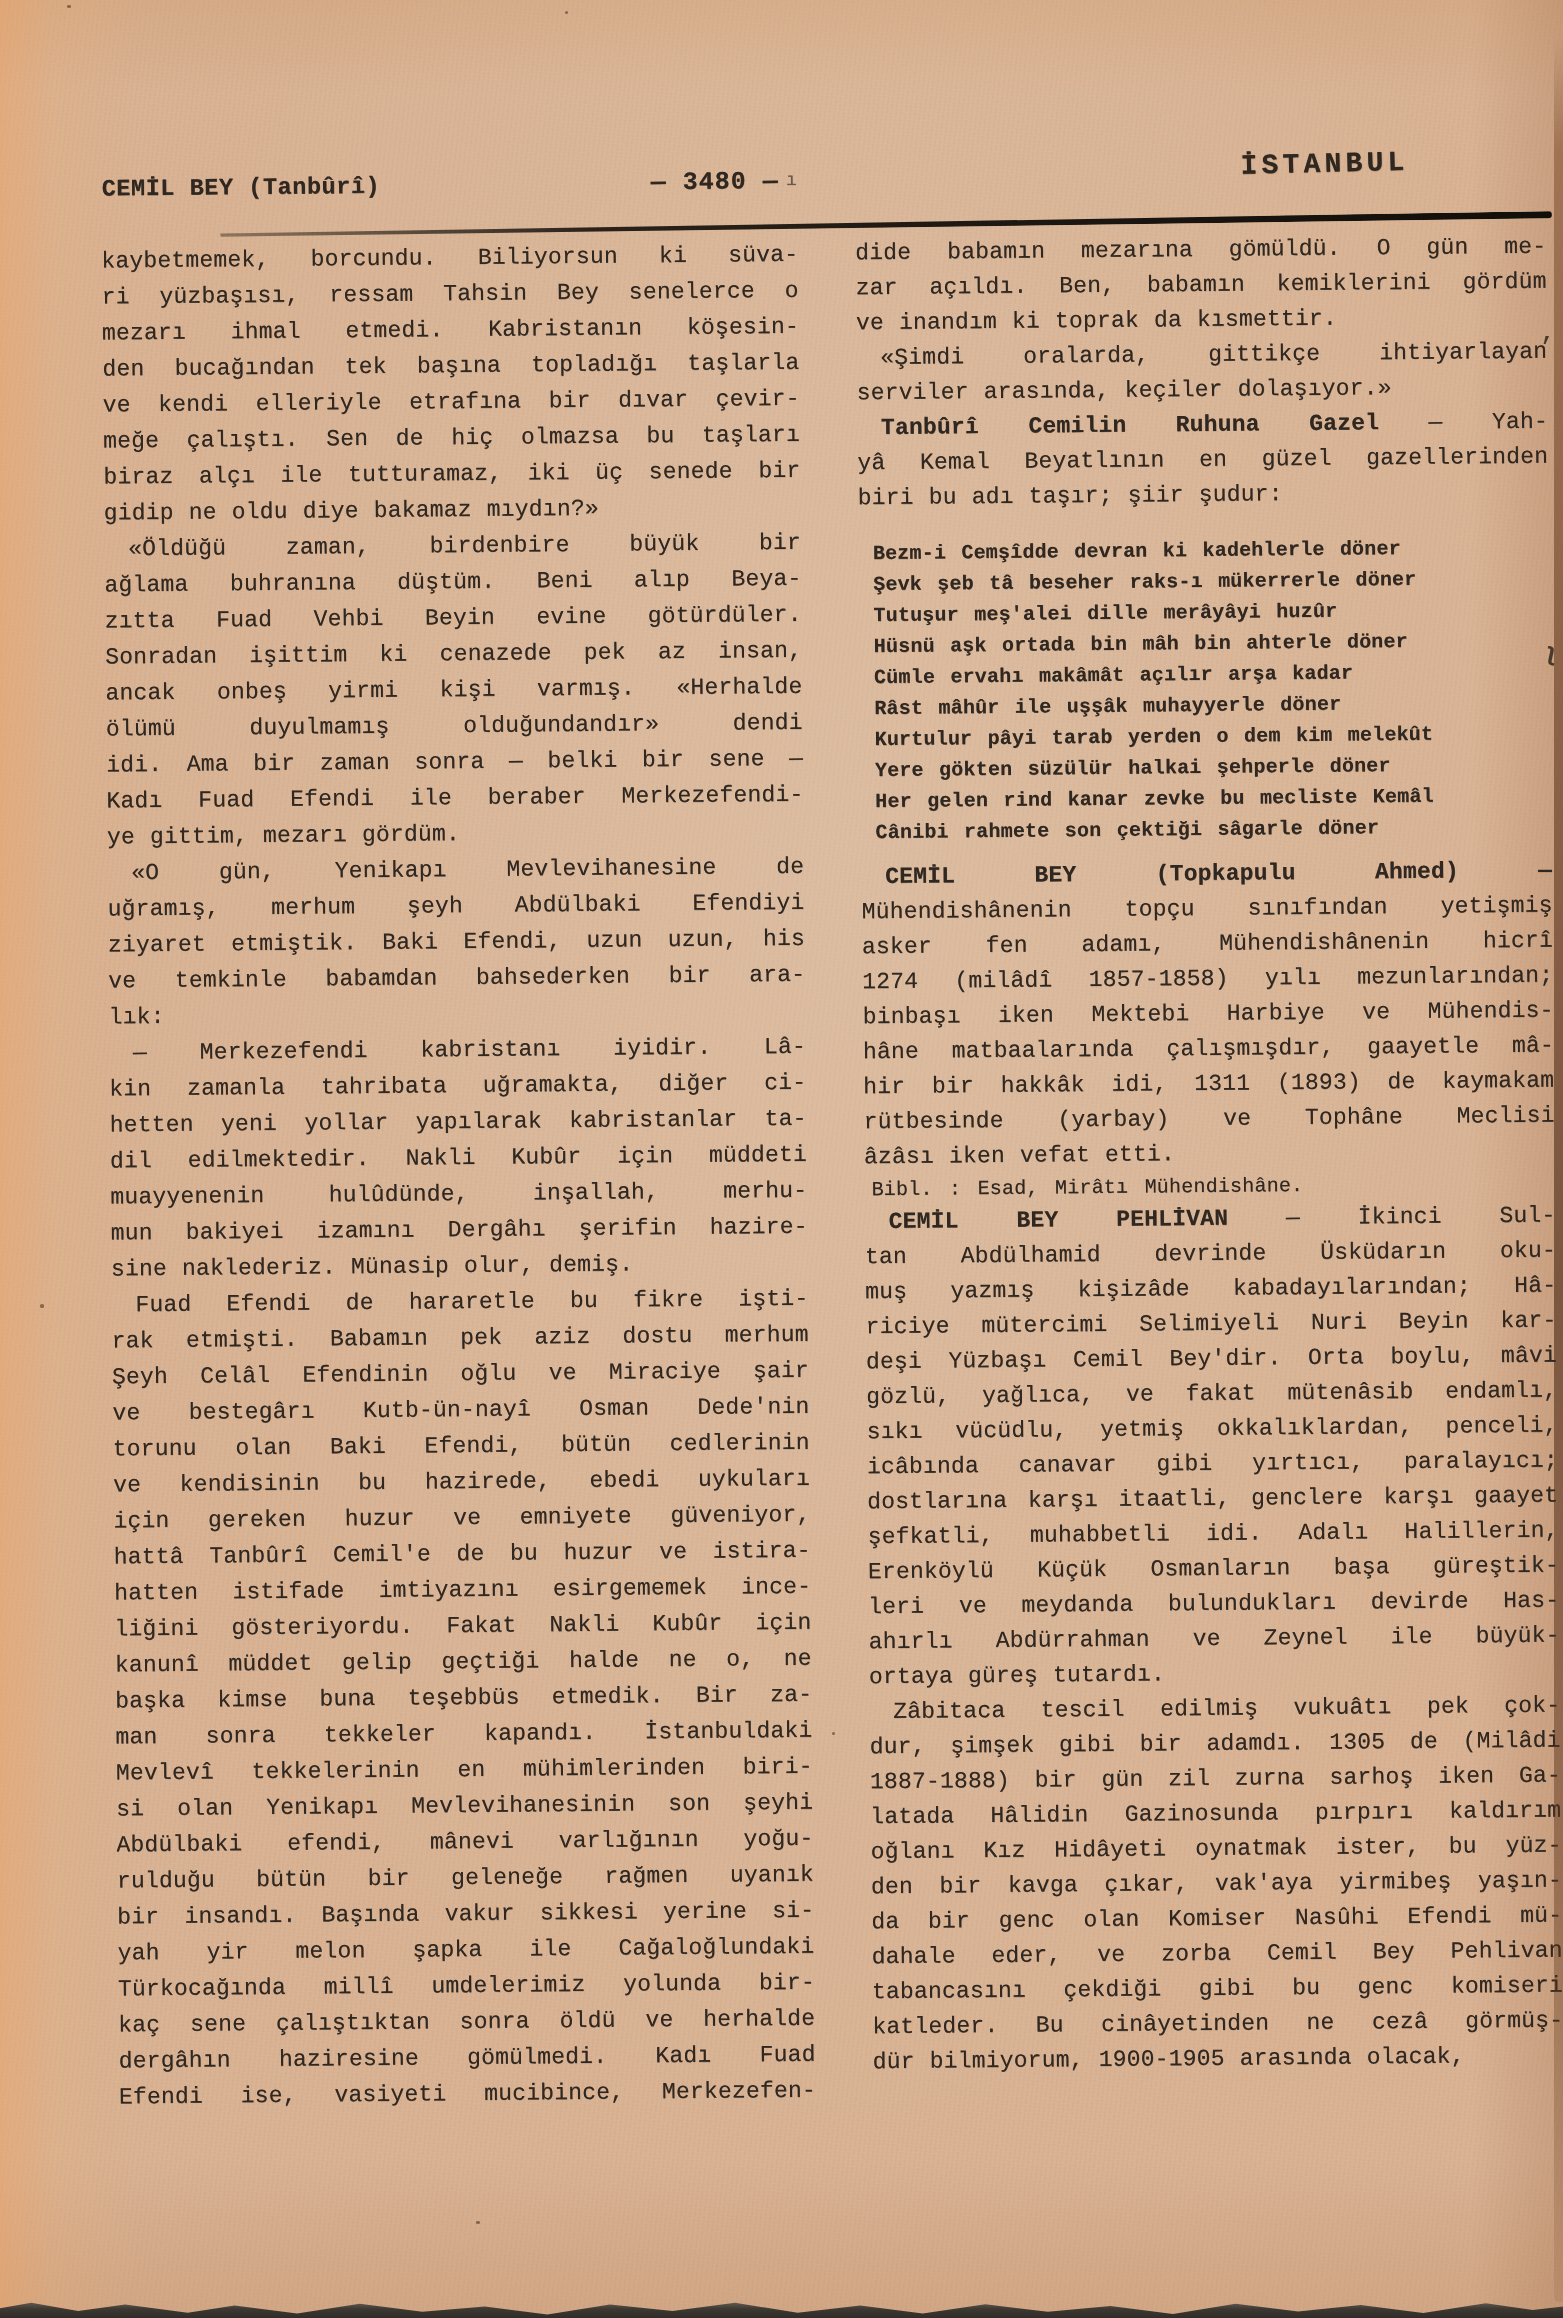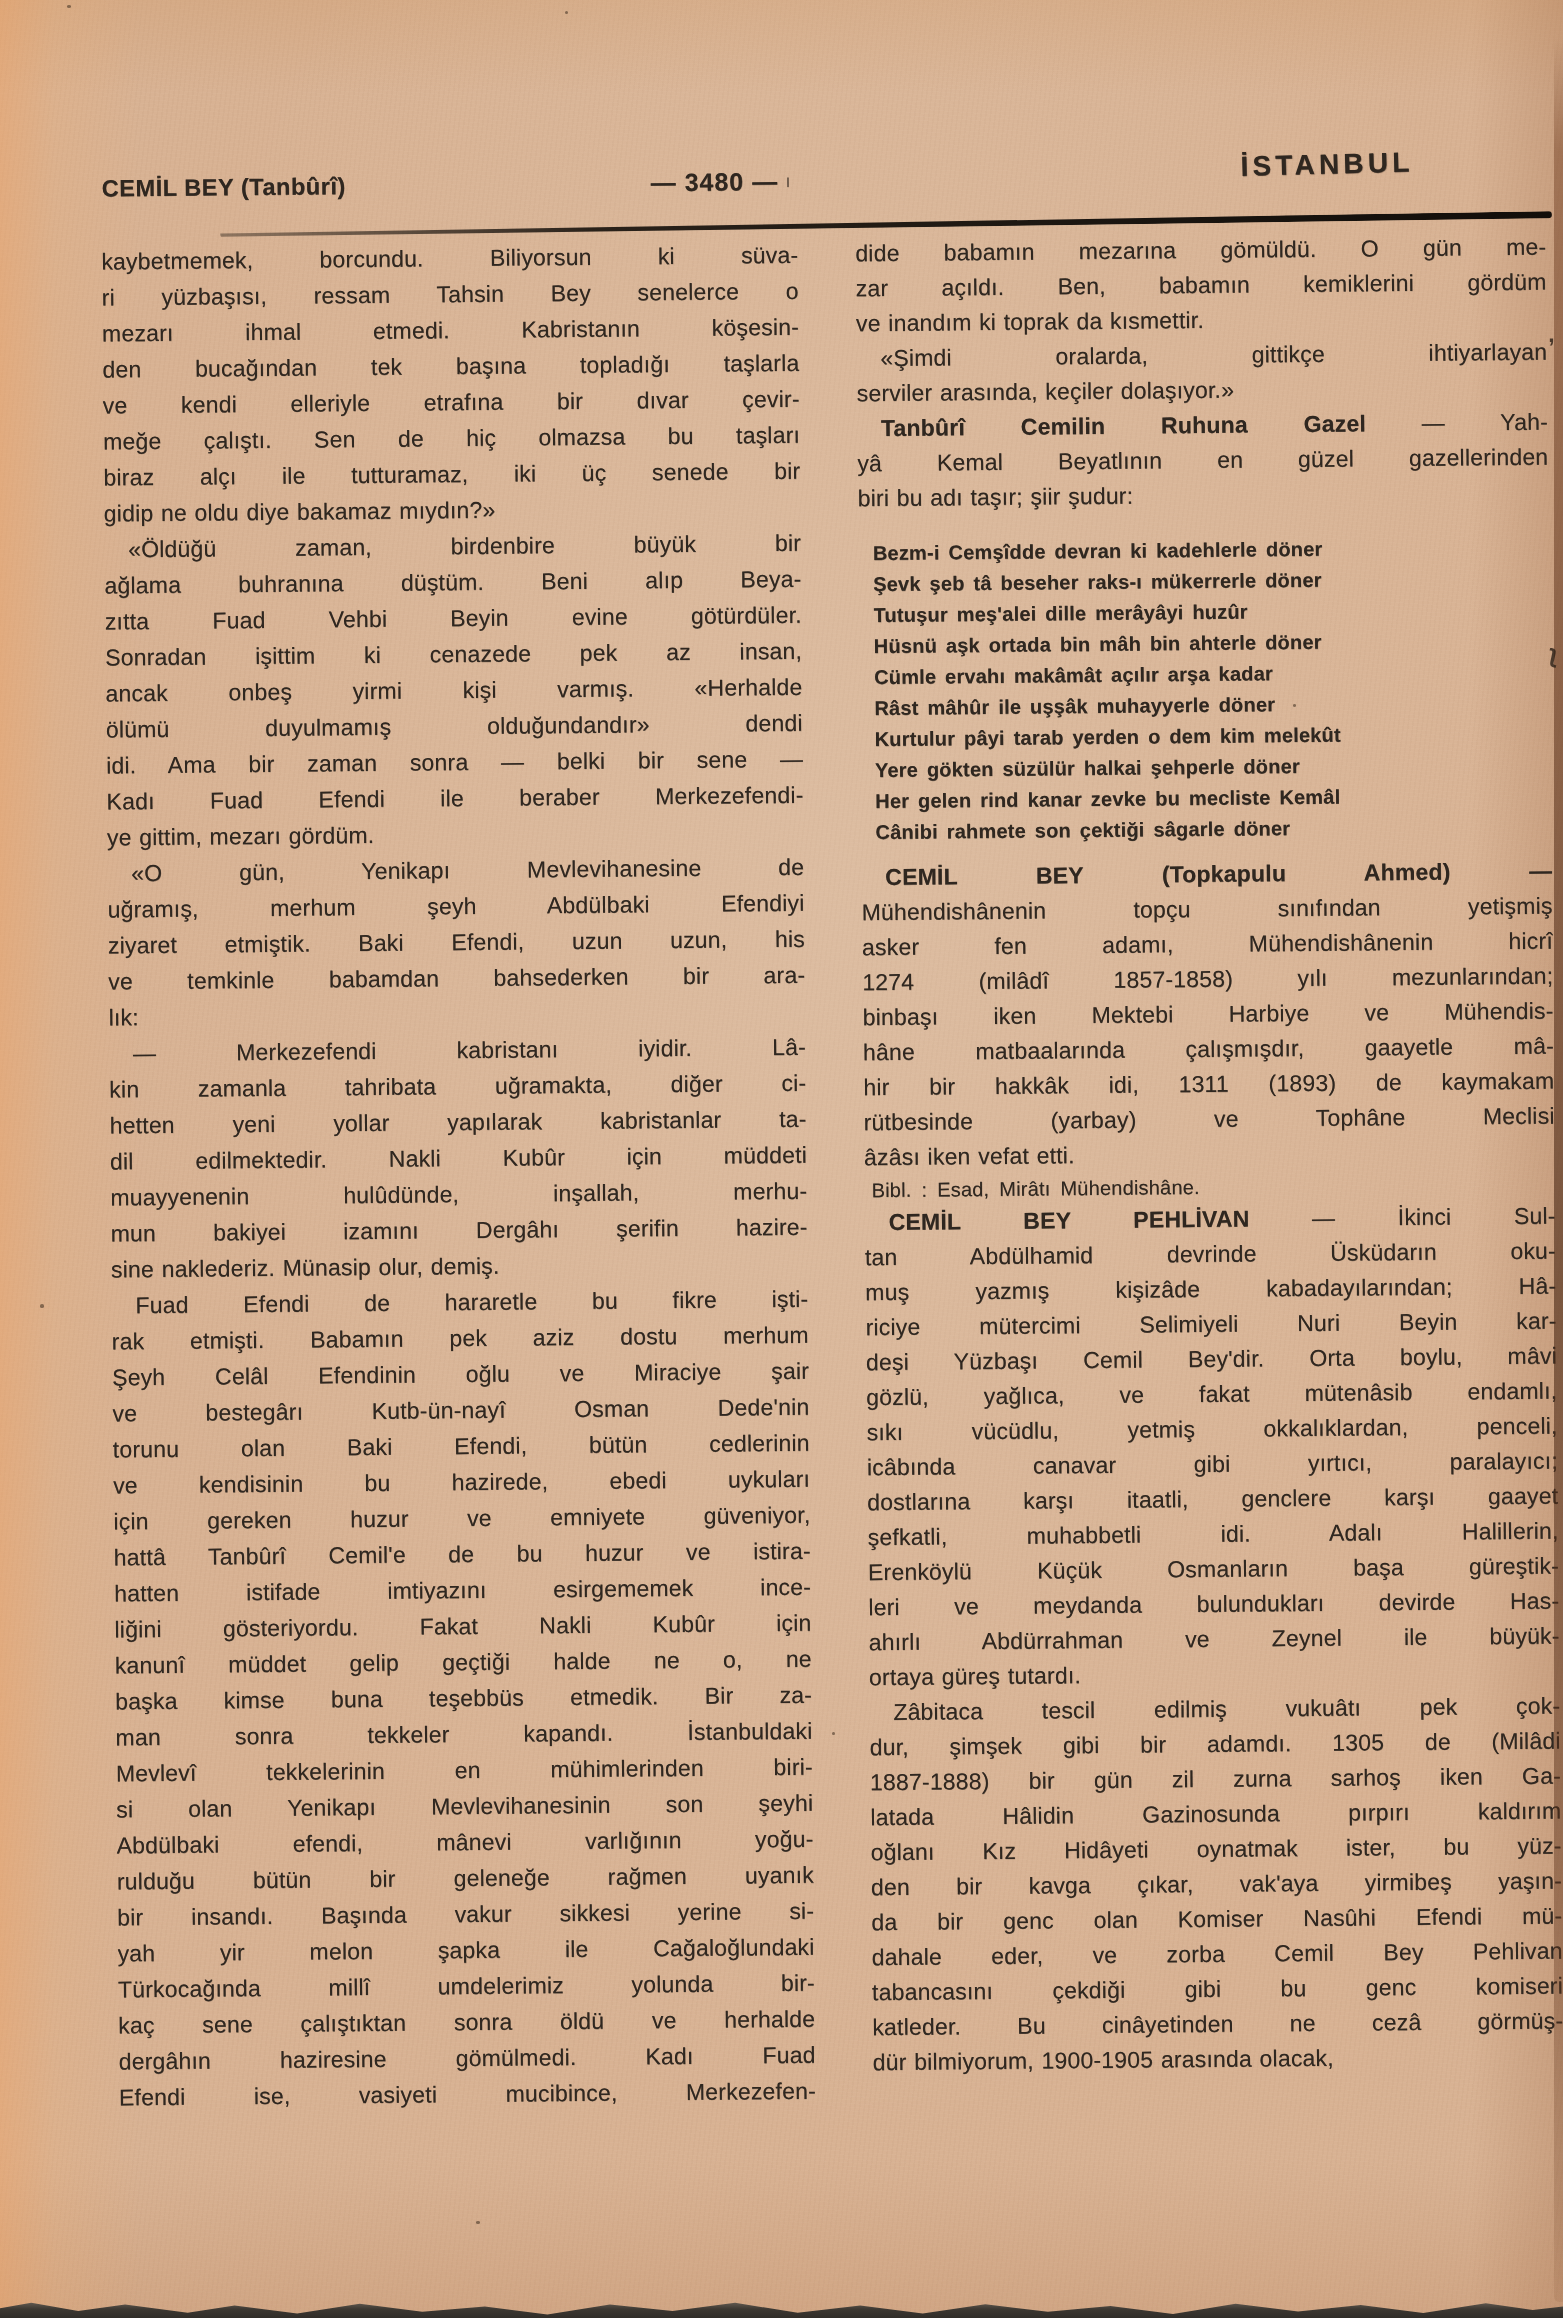--- a/index.html
+++ b/index.html
@@ -8,21 +8,21 @@
     width:1564px;height:2319px;
     overflow:hidden;
     background-color:var(--paper,#d8b293);
     background-image:
       radial-gradient(ellipse at 54% 38%, rgba(236,226,210,0.22), rgba(0,0,0,0) 62%),
       linear-gradient(90deg, rgba(240,160,95,0.40) 0%, rgba(238,172,112,0.18) 3.5%, rgba(0,0,0,0) 9%),
       linear-gradient(90deg, rgba(0,0,0,0) 94%, rgba(140,85,50,0.22) 100%),
       linear-gradient(180deg, rgba(205,150,100,0.28) 0%, rgba(0,0,0,0) 4%, rgba(0,0,0,0) 93%, rgba(190,135,95,0.30) 100%),
       repeating-linear-gradient(97deg, rgba(120,80,50,0.035) 0 1.6px, rgba(0,0,0,0) 1.6px 4.7px),
       repeating-linear-gradient(4deg, rgba(255,240,220,0.03) 0 1px, rgba(0,0,0,0) 1px 3.7px);
-    font-family:Liberation Sans, sans-serif;
+    font-family:Liberation Mono, monospace;
     color:var(--ink,#2f2720);
   }
   .content{position:absolute;inset:0;transform:rotate(-0.55deg);transform-origin:50% 50%;}
   
   .h-left,.h-center,.h-right{position:absolute;font-weight:bold;white-space:nowrap;
     text-shadow:0.3px 0.4px 0.6px rgba(42,32,24,0.55);}
   .h-left{left:111px;top:169px;font-size:23.6px;letter-spacing:0.5px;}
   .h-center{left:660px;top:167px;font-size:25px;letter-spacing:1px;}
   .h-center .tick{font-size:18px;font-weight:normal;opacity:.65;margin-left:7.3px;vertical-align:3.1px;}
   .h-right{left:1250px;top:154px;font-size:28px;letter-spacing:4.2px;transform:rotate(-0.9deg);

